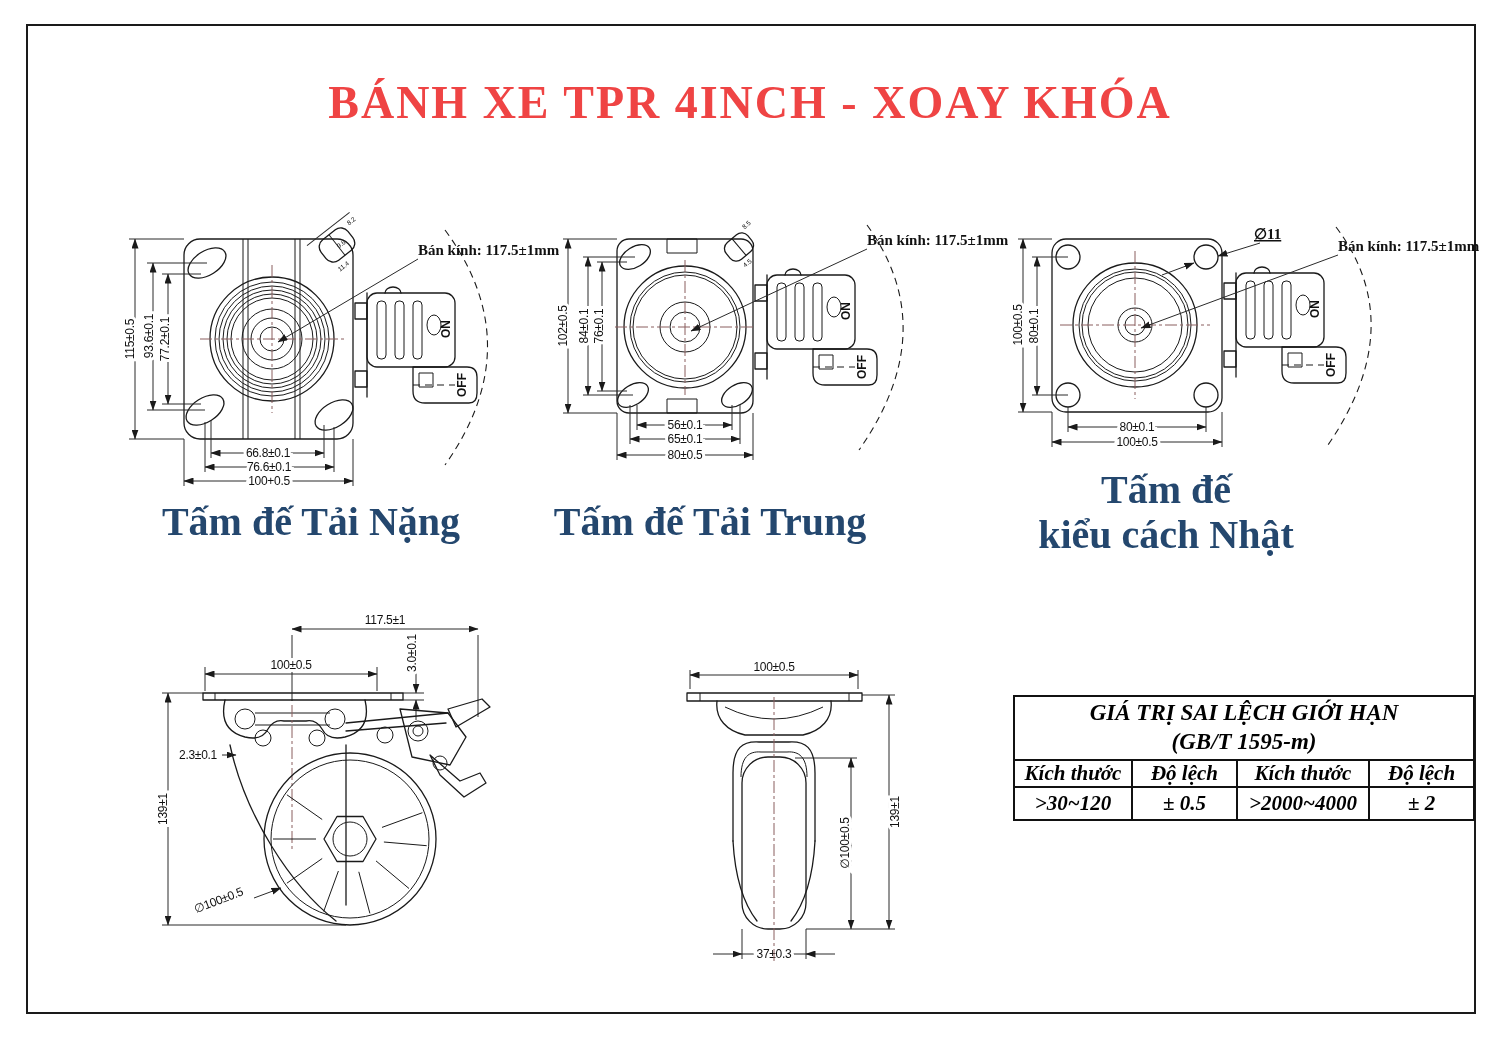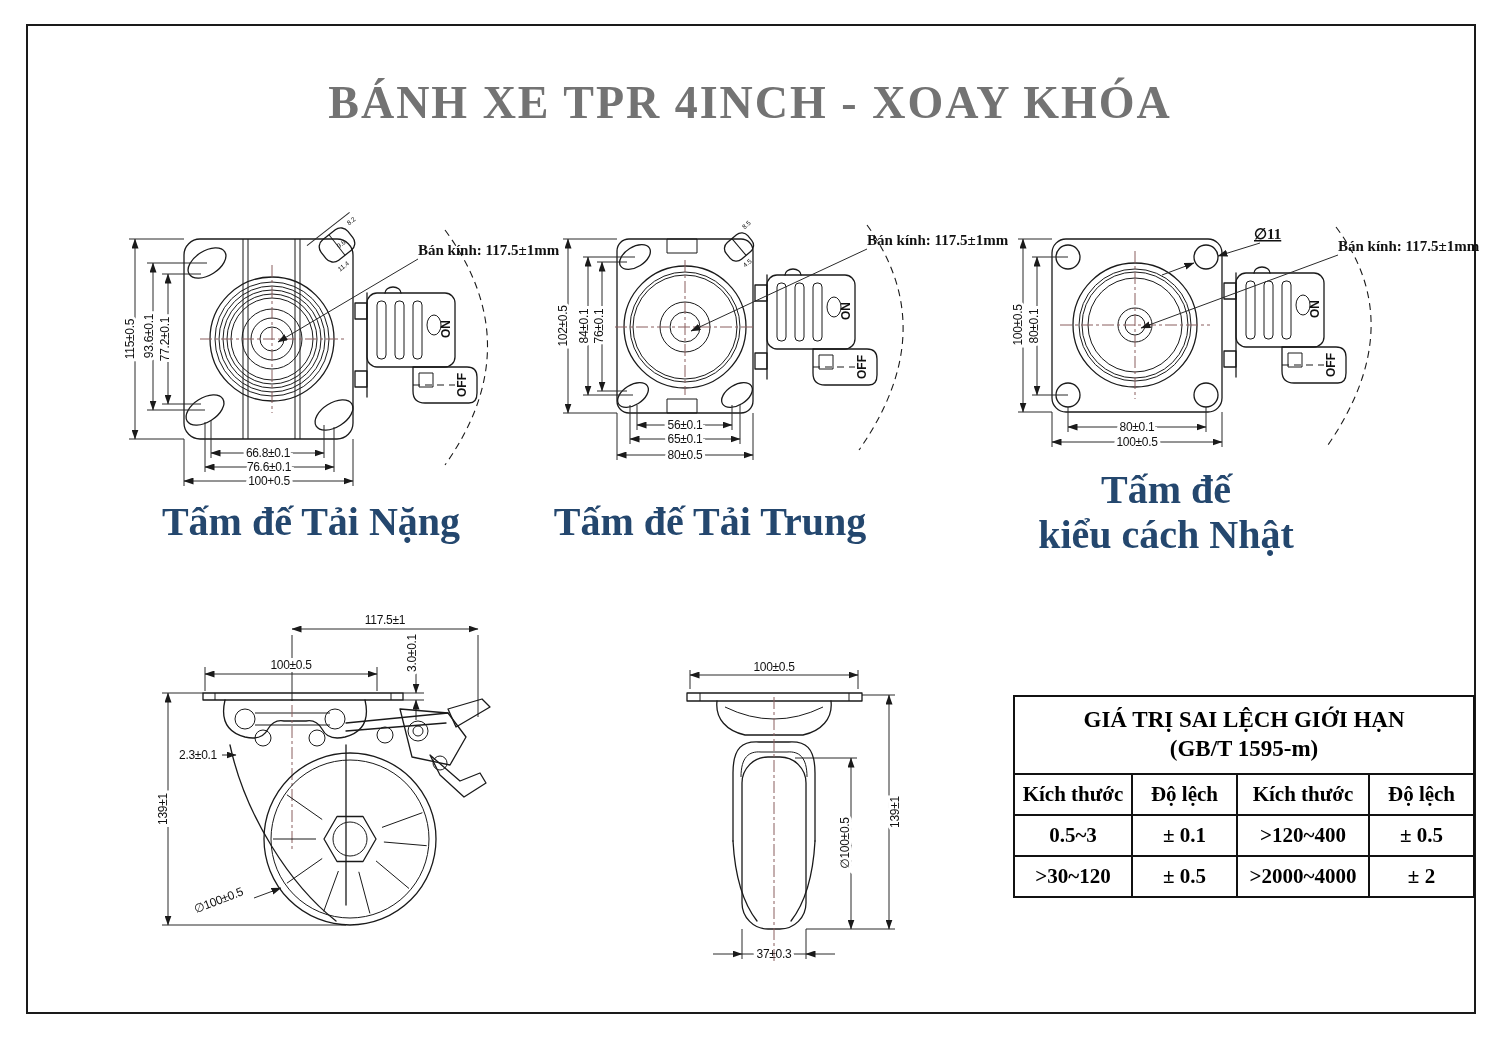--- a/index.html
+++ b/index.html
@@ -13,26 +13,26 @@
   .dl{fill:none;stroke:#2a2a2a;stroke-width:1;}
   .cl{fill:none;stroke:#8a5f5f;stroke-width:1;stroke-dasharray:12 3 3 3;}
   .dsh{fill:none;stroke:#1a1a1a;stroke-width:1.1;stroke-dasharray:7 5;}
   text{fill:#111;}
   text.dim{font:12px "Liberation Sans",sans-serif;text-anchor:middle;letter-spacing:-0.3px;}
   text.tiny{font:6.5px "Liberation Sans",sans-serif;text-anchor:middle;}
   text.ann{font:bold 15px "Liberation Serif",serif;text-anchor:start;}
   text.onoff{font:bold 12px "Liberation Sans",sans-serif;text-anchor:middle;}
   .halo{stroke:#fff;stroke-width:6px;paint-order:stroke;}
   #title{position:absolute;left:0;top:76px;width:1500px;text-align:center;
-         font-weight:bold;font-size:46px;letter-spacing:2px;color:#737373;}
+         font-weight:bold;font-size:46px;letter-spacing:2px;color:#ef4444;}
   .caption{position:absolute;font-weight:bold;font-size:40px;color:#24476e;text-align:center;line-height:1.12;}
   #tol-table{position:absolute;left:1013px;top:695px;width:460px;border-collapse:collapse;
              table-layout:fixed;}
   #tol-table th,#tol-table td{border:2px solid #111;text-align:center;vertical-align:middle;
-             font-weight:bold;font-size:21px;font-family:"Liberation Serif",serif;padding:7px;}
+             font-weight:bold;font-size:21px;font-family:"Liberation Serif",serif;padding:0;font-style:italic;}
   #tol-table .ttl{font-size:23px;height:62px;line-height:1.25;}
   #tol-table .hdr{height:22px;}
   #tol-table .row{height:33px;}
 </style>
 </head>
 <body>
 
 <div id="page">
   <div id="frame"></div>
 
@@ -362,26 +362,20 @@
         <div>(GB/T 1595-m)</div>
       </td>
         </tr>
       <tr class="hdr">
         <th>Kích thước</th>
         <th>Độ lệch</th>
         <th>Kích thước</th>
         <th>Độ lệch</th>
       </tr>
       <tr class="row">
-        <td>0.5~3</td>
-        <td>± 0.1</td>
-        <td>&gt;120~400</td>
-        <td>± 0.5</td>
-      </tr>
-      <tr class="row">
         <td>&gt;30~120</td>
         <td>± 0.5</td>
         <td>&gt;2000~4000</td>
         <td>±  2</td>
       </tr>
     </tbody>
   </table>
 </div>
 
 </body></html>

